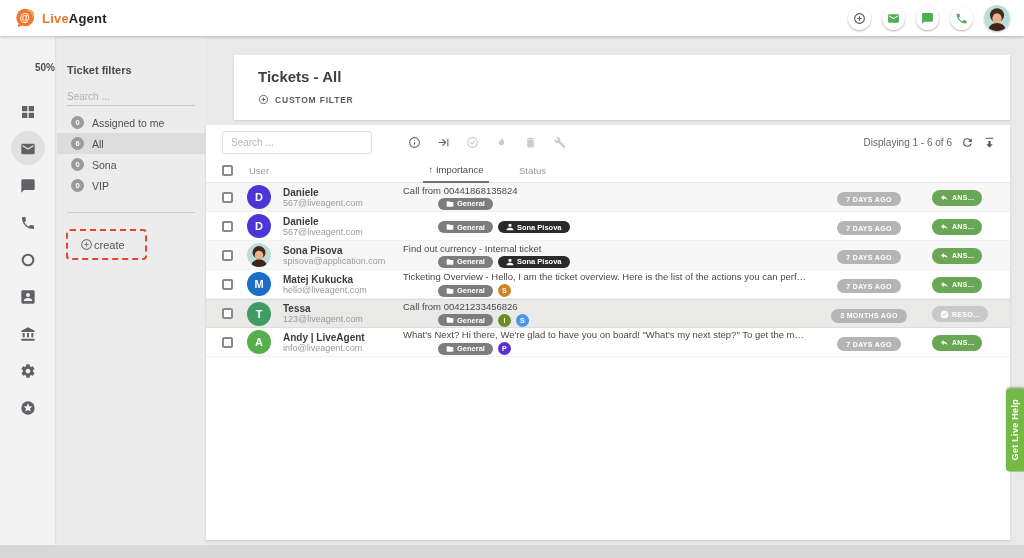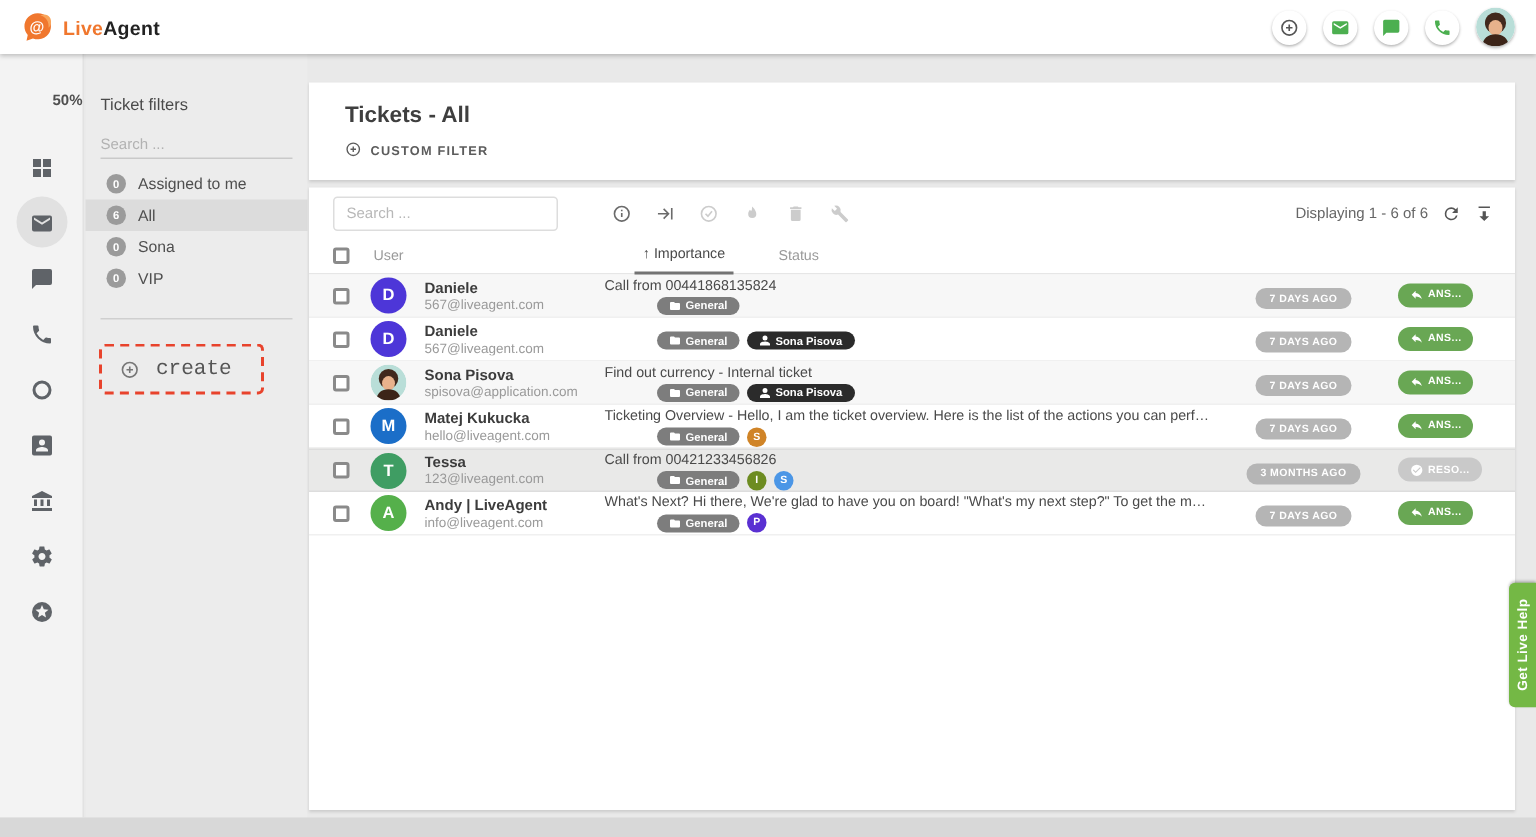--- a/index.html
+++ b/index.html
@@ -31,40 +31,40 @@
   .rail-percent { text-align:right; margin-top:26px; font-size:10px; font-weight:bold; color:#4f4f4f; }
   .rail-items { margin-top:20px; }
   .rail-item { width:56px; height:37px; display:flex; align-items:center; justify-content:center;
                cursor:pointer; position:relative; }
   .rail-item svg { width:16px; height:16px; fill:#5f6368; position:relative; z-index:2; }
   .rail-item.active::before { content:""; position:absolute; width:34px; height:34px;
                border-radius:50%; background:#e1e1e1; left:11px; top:1px; }
 
   
   .filters { position:absolute; left:57px; top:36px; bottom:13px; width:148px; background:#ececec; }
-  .filters-title { font-size:11px; font-weight:normal; color:#4a4a4a; margin:28px 2px 0 10px; }
+  .filters-title { font-size:11px; font-weight:bold; color:#4a4a4a; margin:28px 2px 0 10px; }
   .filters-search { display:block; width:128px; margin:12px 10px 6px 10px; border:none;
                     border-bottom:1px solid #c9c9c9; background:transparent; font-size:10px;
                     color:#555; padding:3px 0; outline:none; font-family:inherit; }
   .filters-search::placeholder { color:#b2b2b2; }
   .filter-item { height:21px; display:flex; align-items:center; gap:8px; padding-left:14px;
                  font-size:10.5px; color:#4f4f4f; cursor:pointer; }
   .filter-item.selected { background:#dcdcdc; }
   .fbadge { width:13px; height:13px; border-radius:50%; background:#9b9b9b; color:#fff;
             font-size:7.5px; font-weight:bold; display:flex; align-items:center; justify-content:center; }
   .filters-divider { border-top:1px solid #cfcfcf; margin:16px 10px 0 10px; }
-  .create-btn { margin:16px 0 0 9px; display:inline-flex; align-items:center; gap:11px;
+  .create-btn { margin:16px 0 0 9px; display:inline-flex; align-items:center; gap:1px;
                 border:2px dashed #e8432c; border-radius:4px; padding:7px 20px 7px 12px;
-                background:transparent; color:#555; font-size:14px; cursor:pointer; font-family:Liberation Mono, monospace; }
+                background:transparent; color:#555; font-size:11px; cursor:pointer; font-family:Liberation Sans, sans-serif; }
   .create-btn svg { width:13px; height:13px; stroke:#777; }
 
   
   .content { position:absolute; left:206px; top:36px; width:804px; bottom:13px; }
   .header-card { background:#fff; box-shadow:0 1px 2px rgba(0,0,0,.13); margin-top:19px;
-                 height:65px; padding:13px 24px 0 24px; }
+                 height:65px; padding:13px 24px 0 24px;margin-left:28px; }
   .page-title { font-size:15px; font-weight:bold; color:#3f3f3f; }
   .custom-filter { margin-top:9px; display:inline-flex; align-items:center; gap:6px; border:none;
                    background:transparent; font-size:8.5px; font-weight:bold; letter-spacing:.8px;
                    color:#5c5c5c; cursor:pointer; font-family:inherit; }
   .custom-filter svg { width:11px; height:11px; stroke:#5c5c5c; }
 
   .table-card { background:#fff; box-shadow:0 1px 2px rgba(0,0,0,.13); margin-top:5px; height:415px; }
   .toolbar { height:34px; display:flex; align-items:center; padding:0 14px 0 16px; }
   .table-search { width:150px; height:23px; border:1px solid #ddd; border-radius:3px;
                   font-size:10px; padding:0 8px; color:#555; outline:none; font-family:inherit; }

